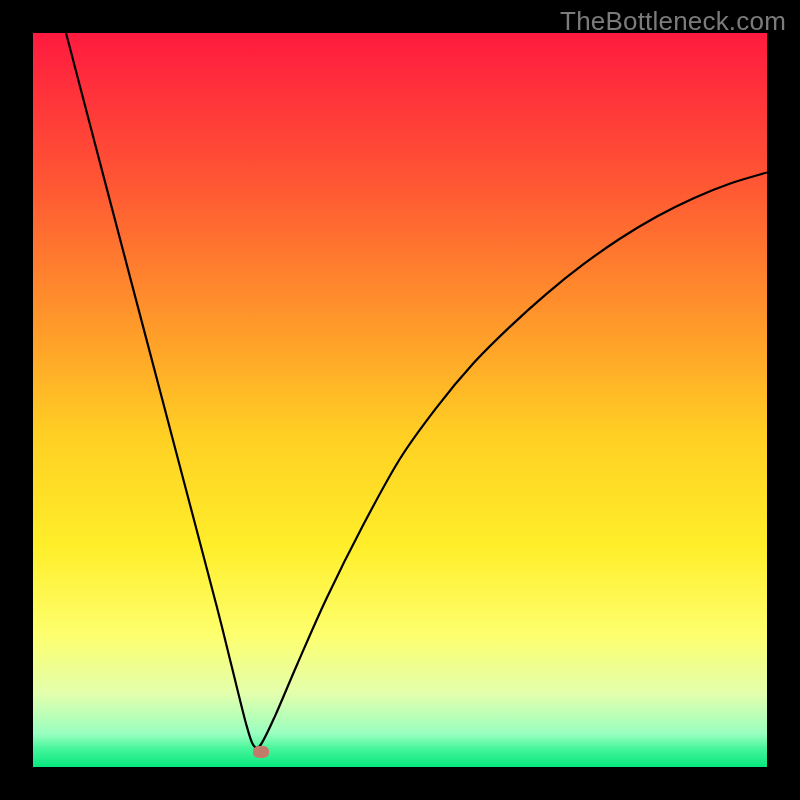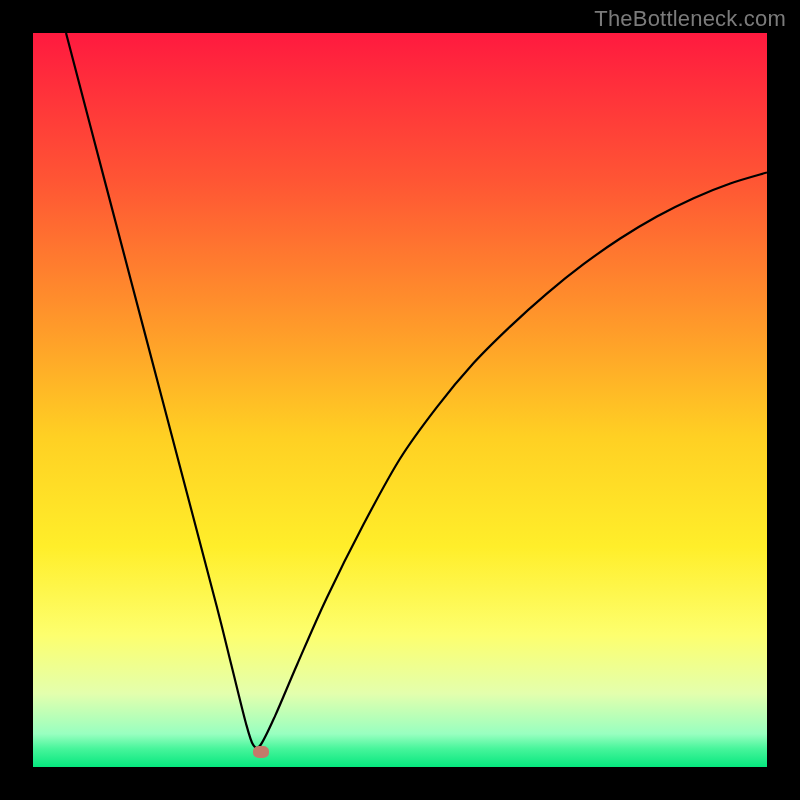--- a/index.html
+++ b/index.html
@@ -46,21 +46,21 @@
     height: 12px;
     border-radius: 6px / 5px;
     background: #c47a6a;
     transform: translate(-50%, -50%);
   }
   .watermark {
     position: absolute;
     top: 6px;
     right: 14px;
     color: #7b7b7b;
-    font-size: 22px;
+    font-size: 26px;
     letter-spacing: 0.2px;
     font-weight: 500;
   }
 </style>
 </head>
 <body>
 
 <div class="frame">
 
   <div class="plot-area">

